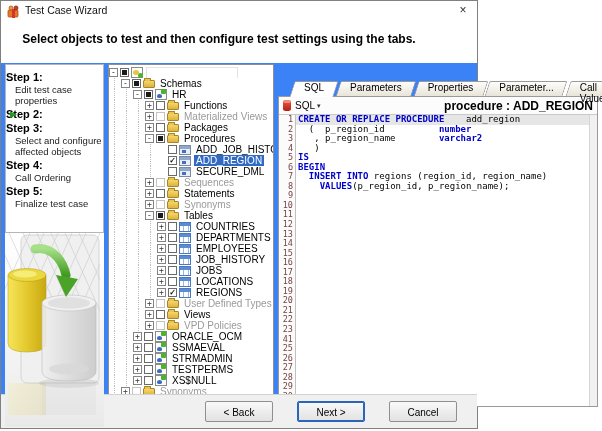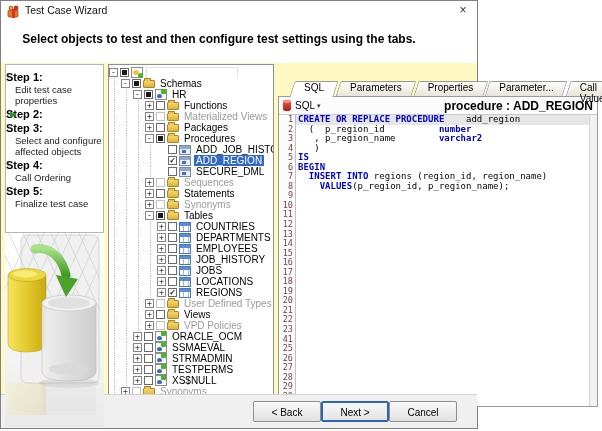--- a/index.html
+++ b/index.html
@@ -1,18 +1,18 @@
 <!DOCTYPE html>
 <html><head>
 <meta charset="utf-8">
 <style>
   html,body{margin:0;padding:0;width:602px;height:431px;overflow:hidden;
     font-family:"Liberation Sans",sans-serif;background:#fff;}
   .dialog{position:relative;width:478px;height:429px;border:1px solid #808080;
-    background:#fef9c3;box-sizing:border-box;}
+    background:#3b82f6;box-sizing:border-box;}
   
   .titlebar{position:absolute;left:0;top:0;right:0;height:18px;display:flex;
     align-items:center;padding:0 6px;background:#fff;}
   .titlebar .title{font-size:10.5px;color:#111;margin-left:5px;}
   .titlebar .close{margin-left:auto;font-size:12px;color:#333;width:16px;text-align:center;
     cursor:default;line-height:16px;}
   .app-icon{width:13px;height:13px;display:inline-block;}
   
   .header{position:absolute;left:0;top:18px;right:0;height:44px;background:#fff;}
   .instruction{position:absolute;left:0;right:40px;top:13px;text-align:center;
@@ -103,21 +103,21 @@
   .code-line{font:9px/9.55px "DejaVu Sans Mono",monospace;white-space:pre;color:#000;
     padding-left:2px;}
   .code-line.current{background:#e6e6e6;}
   .kw{color:#0000cc;font-weight:bold;}
   .pl{color:#000;}
   .vscroll{position:absolute;right:0;top:0;bottom:0;width:7px;background:#f1f1f1;
     border-left:1px solid #d5d5d5;}
   
   .footer{position:absolute;left:0;right:0;top:393px;bottom:0;background:#f0f0f0;
     border-top:1px solid #d2d2d2;display:flex;align-items:center;justify-content:flex-end;
-    padding-right:20px;gap:0;box-sizing:border-box;}
+    padding-right:20px;gap:24px;box-sizing:border-box;}
   .btn{min-width:68px;height:21px;font-size:10px;color:#000;text-align:center;
     line-height:19px;background:linear-gradient(#f9f9f9,#e2e2e2);
     border:1px solid #8f8f8f;border-radius:2px;box-sizing:border-box;}
   .btn.default{border:1px solid #2a65b8;box-shadow:0 0 0 1px #2a65b8 inset;}
 </style>
 </head>
 <body>
 
 <div class="dialog">
 

